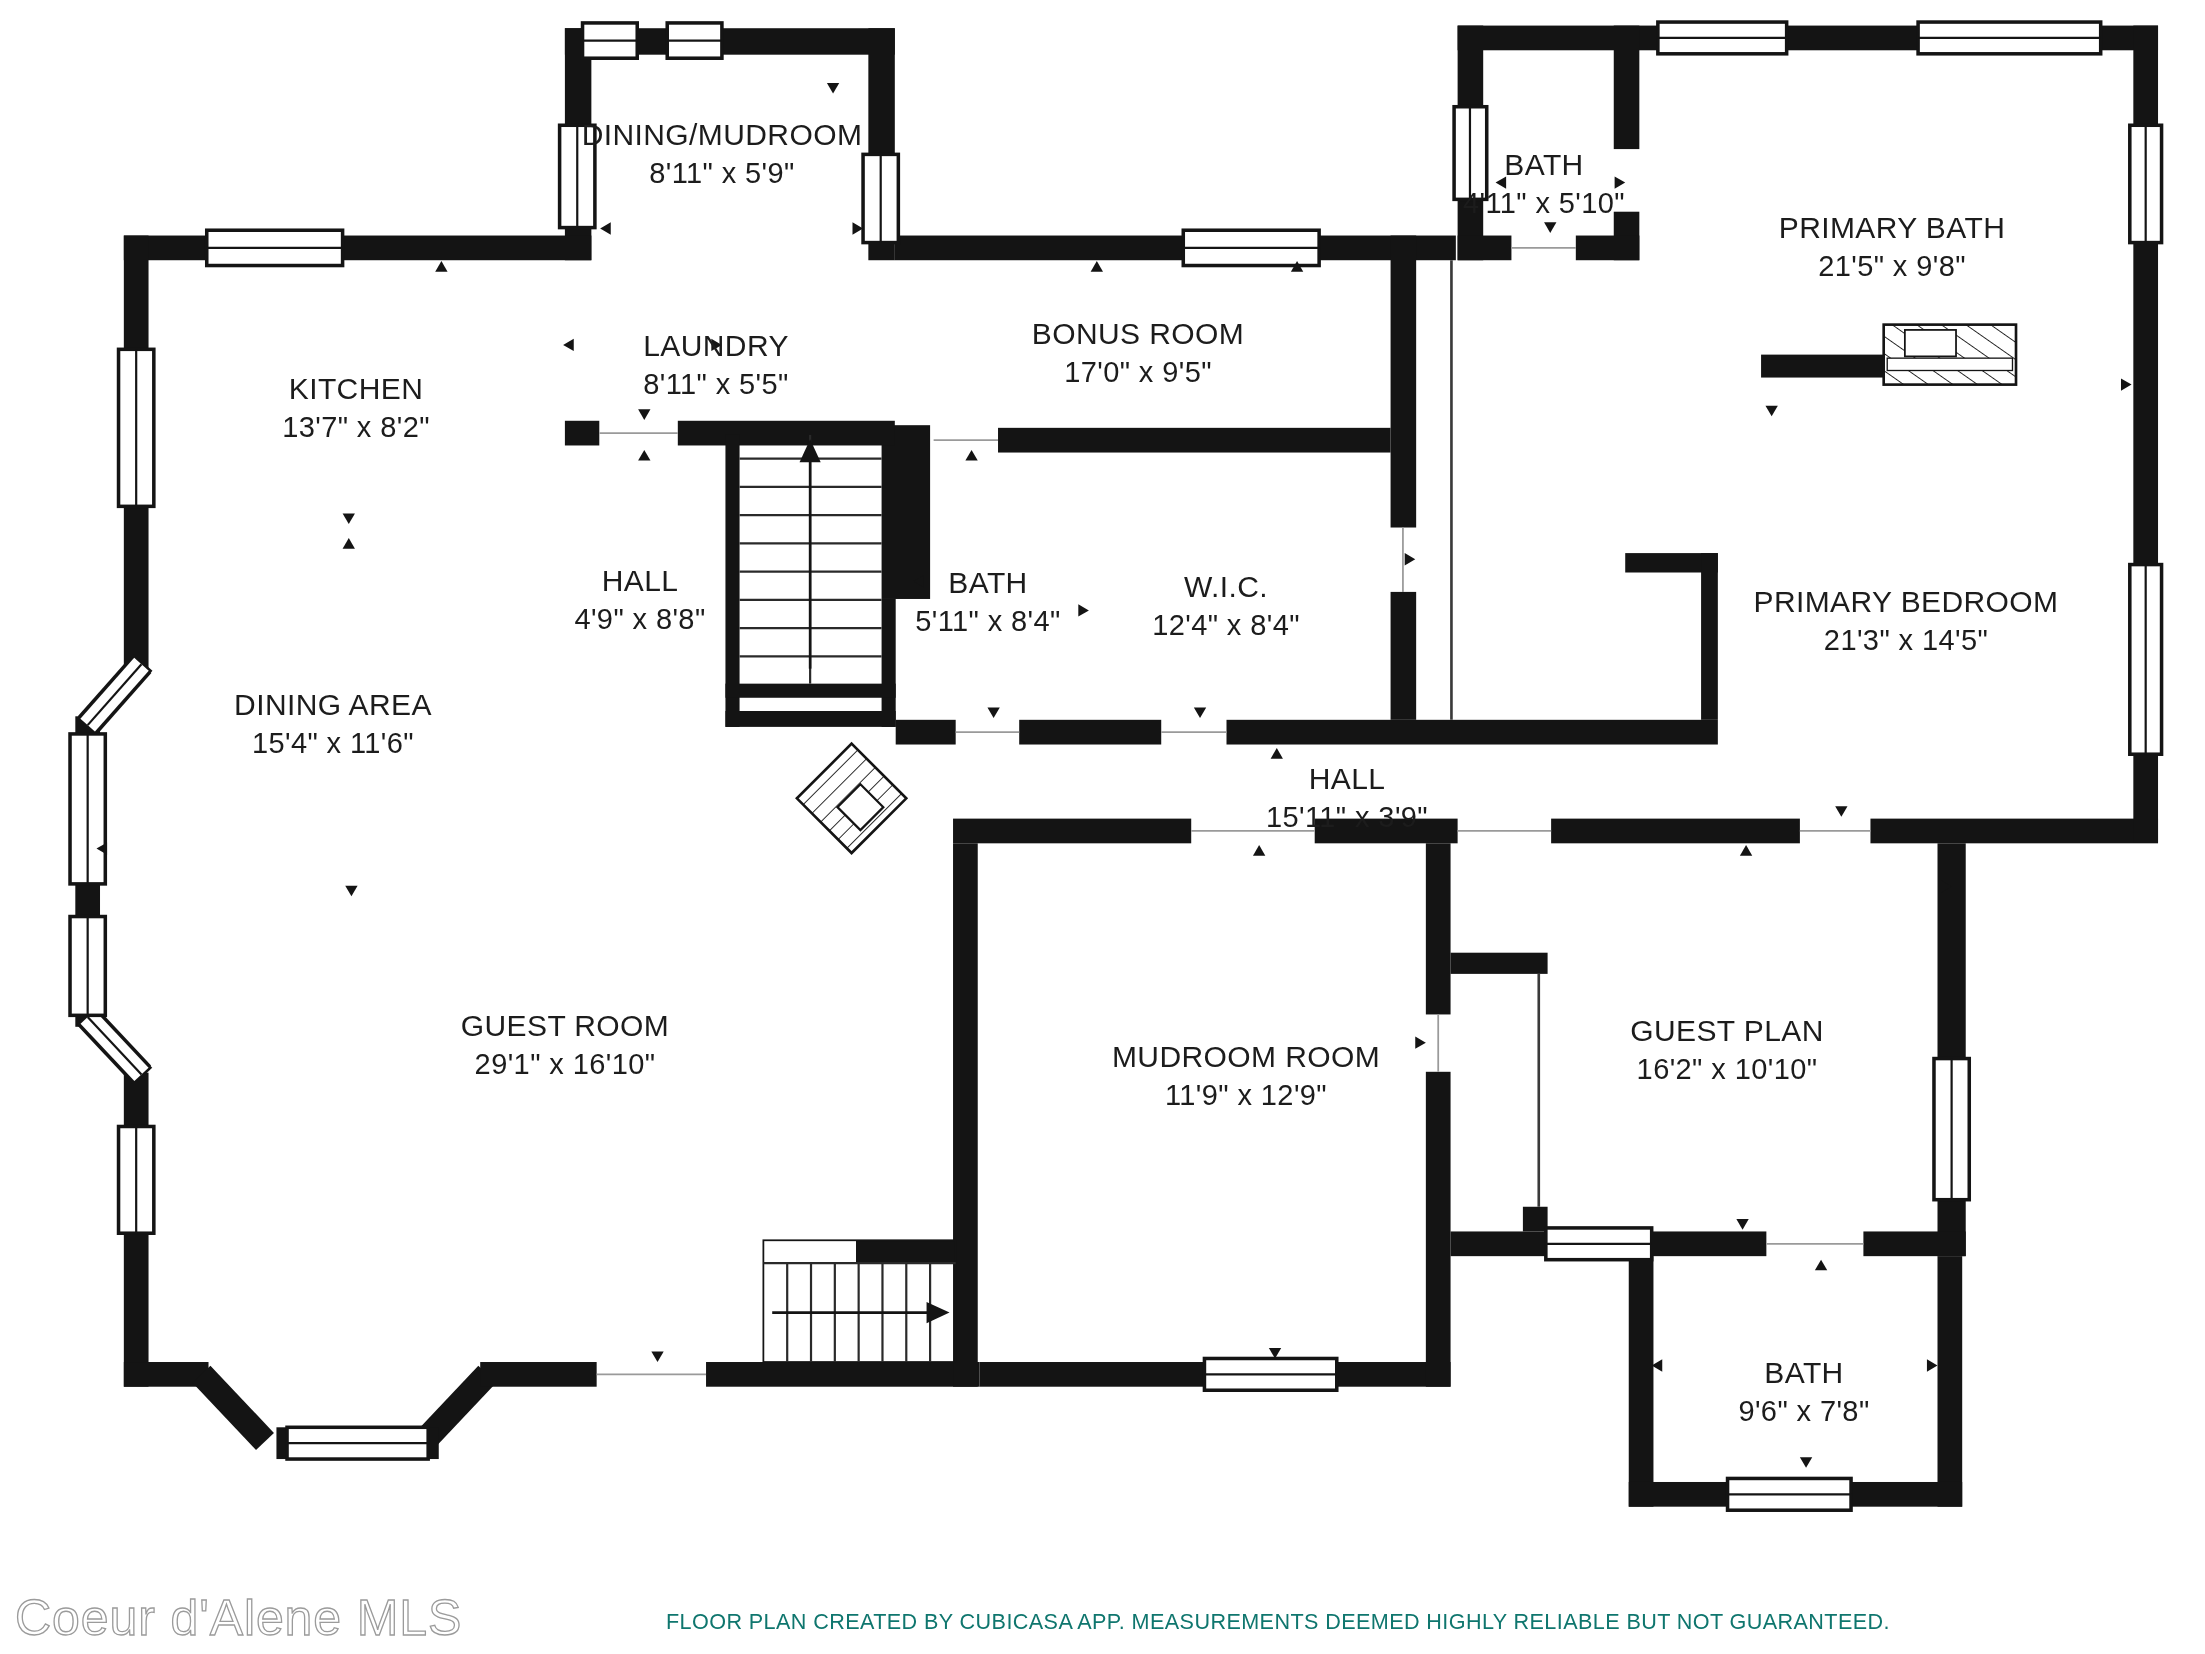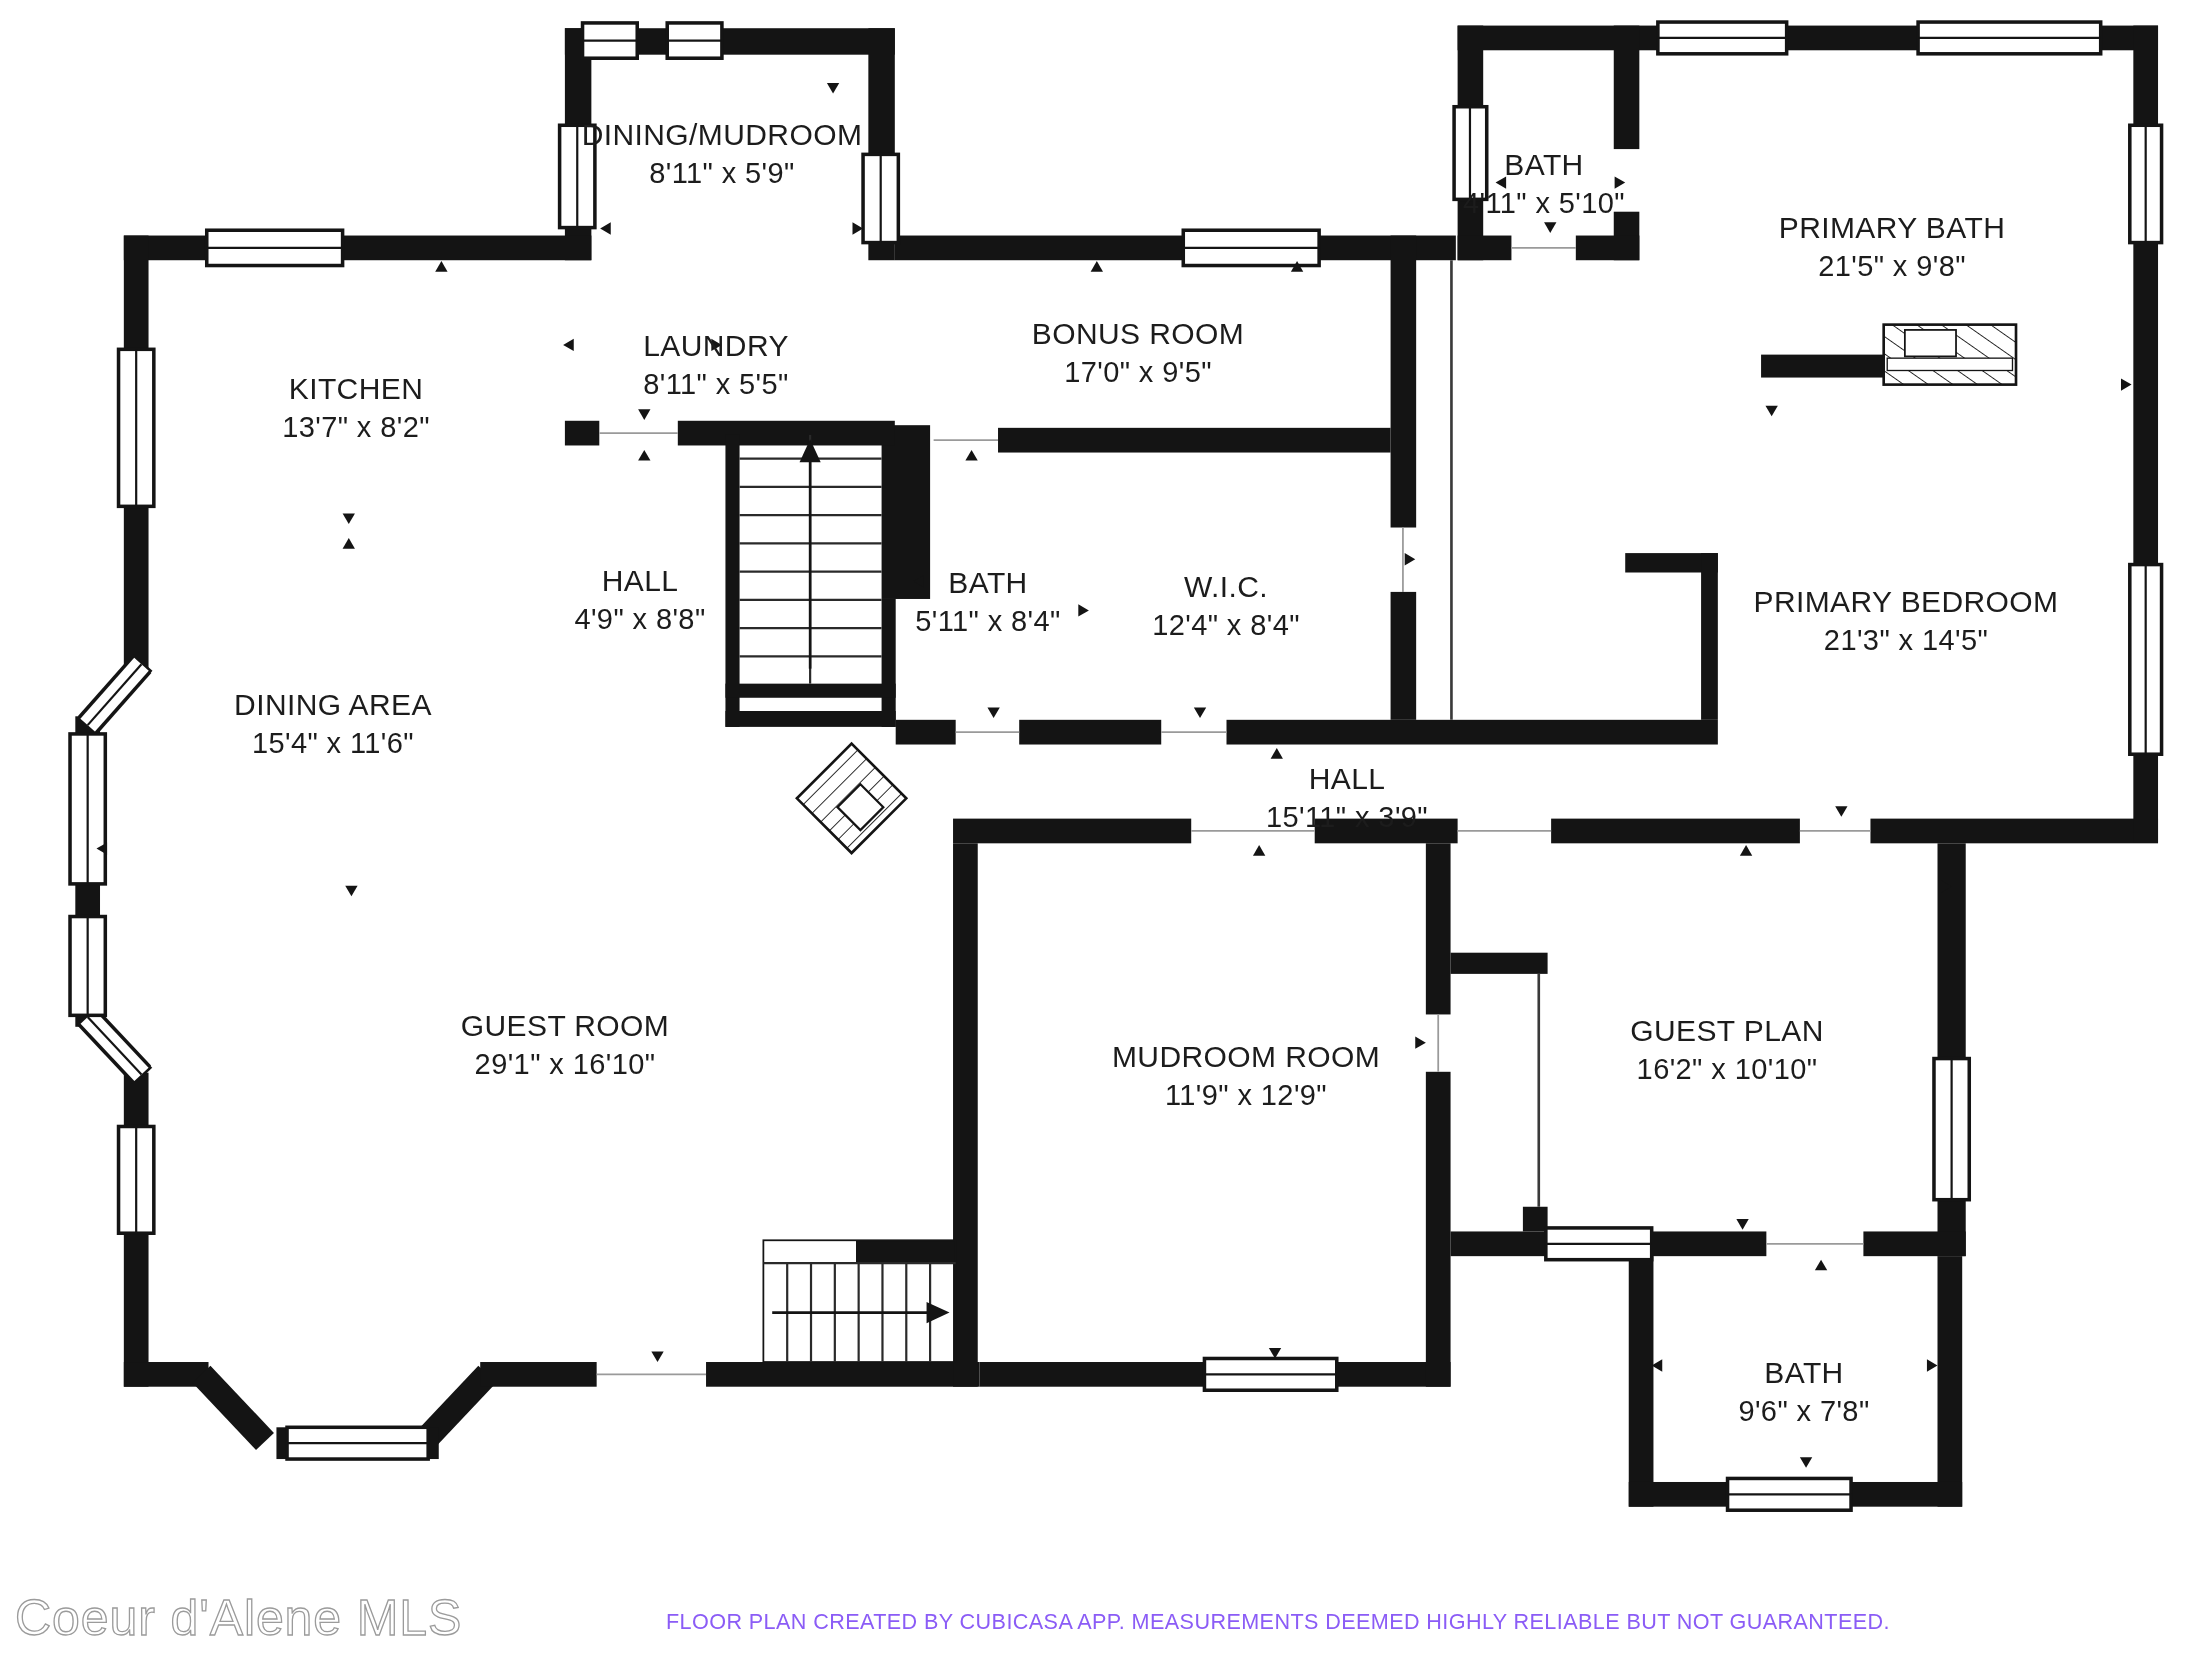--- a/index.html
+++ b/index.html
@@ -15,21 +15,21 @@
   .arrowline{stroke:#141414;stroke-width:3;}
   .tri{fill:#141414;}
   .room-label{position:absolute;transform:translateX(-50%);text-align:center;
       color:#1c1c1c;font-size:30px;line-height:39px;white-space:nowrap;
       letter-spacing:0.4px;}
   .room-label .dims{font-size:29px;}
   #watermark{position:absolute;left:15px;top:1554px;font-size:50px;
       letter-spacing:0.9px;color:#ffffff;-webkit-text-stroke:1.3px #9b9b9b;
       white-space:nowrap;margin-top:35px;}
   #footer-note{position:absolute;left:666px;top:1609px;font-size:21.6px;
-      color:#8b5cf6;letter-spacing:0.4px;white-space:nowrap;}
+      color:#0f766e;letter-spacing:0.4px;white-space:nowrap;}
 </style>
 </head>
 <body>
 
 <svg id="plan-svg" width="2206" height="1654" viewBox="0 0 2500 1875">
   <defs>
     <pattern id="hatch" width="14" height="14" patternUnits="userSpaceOnUse" patternTransform="rotate(45)">
       <rect width="14" height="14" fill="#ffffff"></rect>
       <line x1="0" y1="0" x2="0" y2="14" stroke="#141414" stroke-width="2"></line>
     </pattern>

